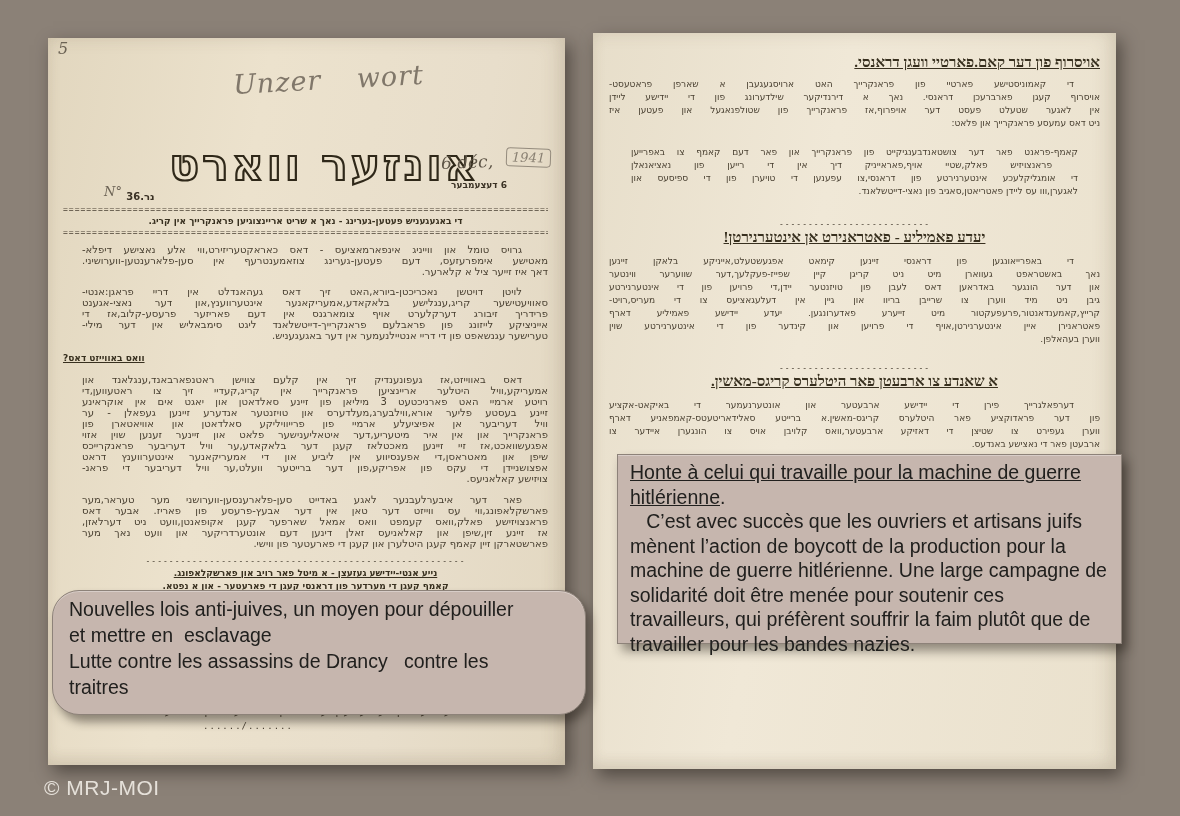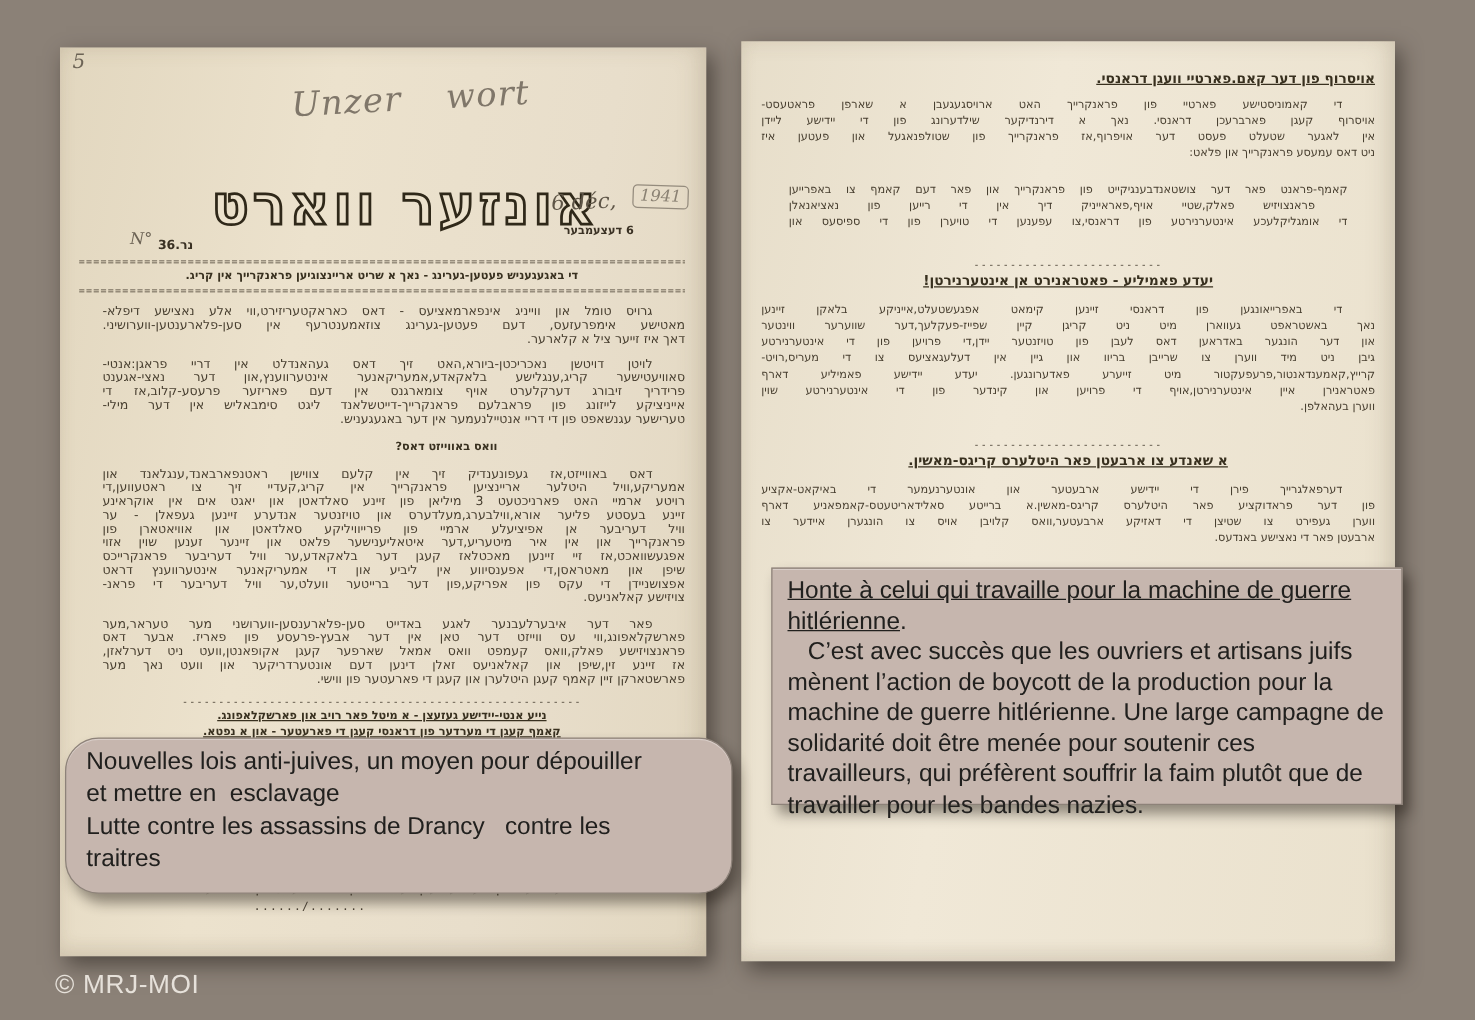--- a/index.html
+++ b/index.html
@@ -34,24 +34,24 @@
   #paper-left .tline{font-size:10px;line-height:11px;margin-left:19px;}
   #paper-right .tline{font-size:9px;line-height:13px;}
   .tline.fill{text-align:justify;text-align-last:justify;}
   .tline.last{text-align:right;}
   .tline.ind{padding-right:26px;}
   .thead{
     font-family:"DejaVu Sans",sans-serif;direction:rtl;font-weight:bold;
     color:#38301f;text-align:center;
   }
   #paper-left .thead{font-size:9px;line-height:13px;}
-  #paper-right .thead{font-size:11px;line-height:15px;}
+  #paper-right .thead{font-size:15px;line-height:15px;font-family:Liberation Serif, serif;}
   .thead.u{text-decoration:underline;}
   .thead.right{text-align:right;}
-  .thead.offset{text-align:right;padding-right:150px;}
+  .thead.offset{text-align:left;padding-right:150px;text-decoration:underline;}
   .rule{
     font-family:"DejaVu Sans Mono",monospace;font-size:8px;line-height:10px;
     color:#4a4134;white-space:nowrap;overflow:hidden;letter-spacing:1px;
   }
   .rule.center{text-align:center;}
   
   .hand{font-family:"DejaVu Serif",serif;font-style:italic;}
   .corner-mark{position:absolute;left:10px;top:1px;font-size:16px;color:#6c6355;}
   .hand-title{
     position:absolute;left:185px;top:26px;font-size:27px;color:#80776a;
@@ -182,20 +182,21 @@
           <div class="tline fill ind">די קאמוניסטישע פארטיי פון פראנקרייך האט ארויסגעגעבן א שארפן פראטעסט-</div>
           <div class="tline fill">אויסרוף קעגן פארברעכן דראנסי. נאך א דירנדיקער שילדערונג פון די יידישע ליידן</div>
           <div class="tline fill">אין לאגער שטעלט פעסט דער אויפרוף,אז פראנקרייך פון שטולפנאגעל און פעטען איז</div>
           <div class="tline last">ניט דאס עמעסע פראנקרייך און פלאט:</div>
         </div>
         <div style="height: 16px;"></div>
         <div class="para inset">
           <div class="tline fill">קאמף-פראנט פאר דער צושטאנדבענגיקייט פון פראנקרייך און פאר דעם קאמף צו באפרייען</div>
           <div class="tline fill ind">פראנצויזיש פאלק,שטיי אויף,פאראייניק דיך אין די רייען פון נאציאנאלן</div>
           <div class="tline fill">די אומגליקלעכע אינטערנירטע פון דראנסי,צו עפענען די טויערן פון די ספיסעס און</div>
+          <div class="tline last">לאגערן,ווו עס ליידן פאטריאטן,סאגיב פון נאצי-דייטשלאנד.</div>
         </div>
         <div style="height: 22px;"></div>
         <div class="rule center">--------------------------</div>
         <div class="thead u">יעדע פאמיליע - פאטראנירט אן אינטערנירטן!</div>
         <div style="height: 10px;"></div>
         <div class="para ">
           <div class="tline fill ind">די באפרייאונגען פון דראנסי זיינען קימאט אפגעשטעלט,אייניקע בלאקן זיינען</div>
           <div class="tline fill">נאך באשטראפט געווארן מיט ניט קריגן קיין שפייז-פעקלעך,דער שווערער ווינטער</div>
           <div class="tline fill">און דער הונגער באדראען דאס לעבן פון טויזנטער יידן,די פרויען פון די אינטערנירטע</div>
           <div class="tline fill">גיבן ניט מיד ווערן צו שרייבן בריוו און גיין אין דעלעגאציעס צו די מעריס,רויט-</div>

